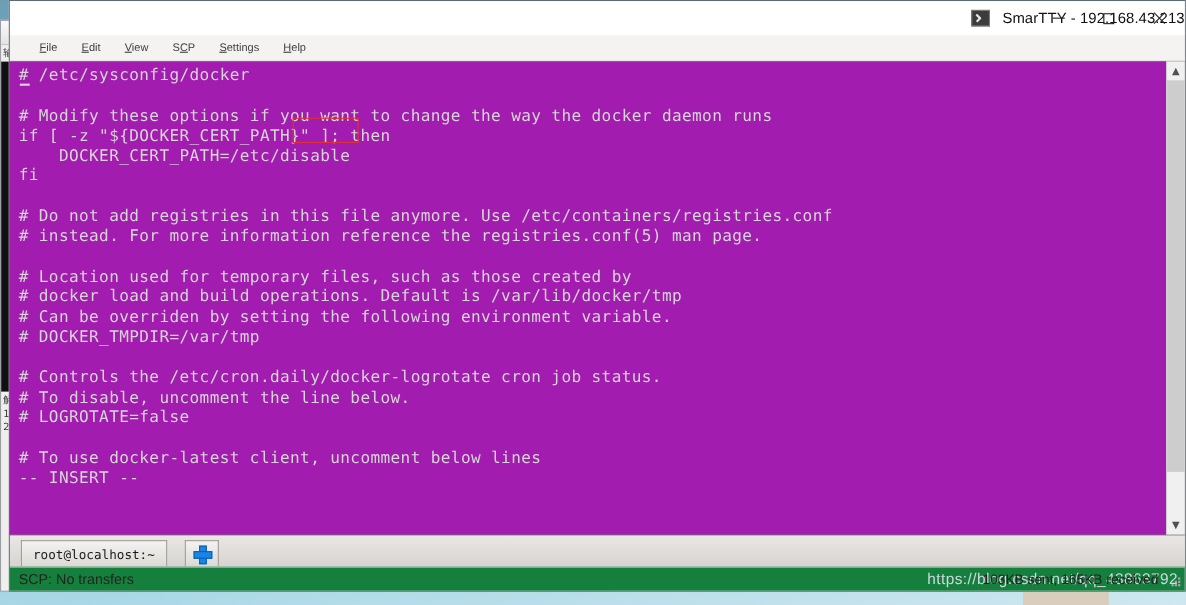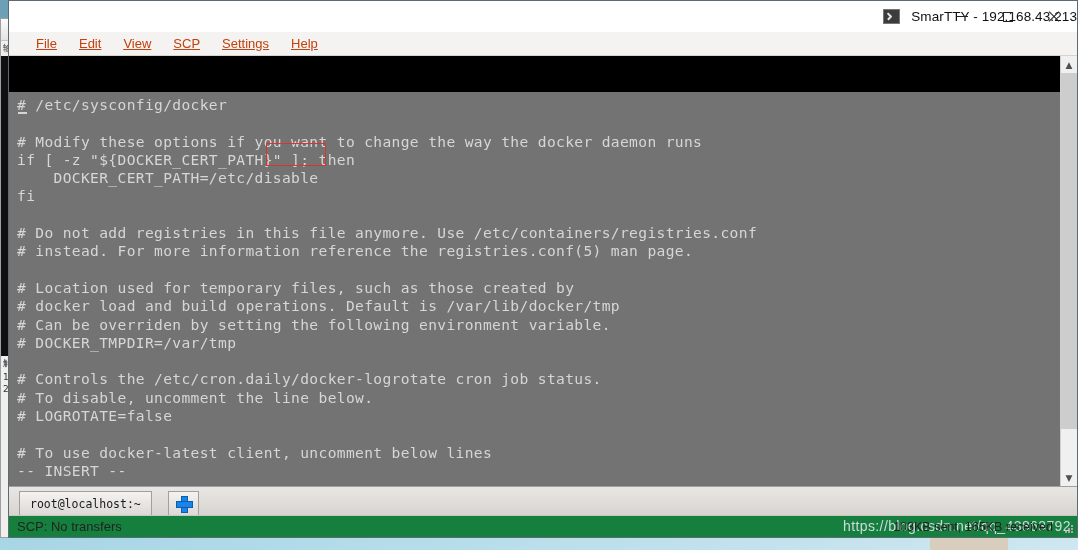--- a/index.html
+++ b/index.html
@@ -121,42 +121,40 @@
   #menubar {
     height: 24px;
     background: #f4f3f2;
     border-bottom: 1px solid #d6d3d0;
     display: flex;
     align-items: center;
     padding-left: 16px;
     flex: 0 0 auto;
   }
   .menu-item {
-    font-size: 13px;
-    color: #c2410c;
+    font-size: 10px;
+    color: #404040;
     padding: 2px 11px;
     cursor: default;
-    text-decoration: underline;
   }
   .menu-item u { text-decoration: underline; }
 
   
   #body-area {
     flex: 1 1 auto;
     display: flex;
     min-height: 0;
     background: #000;
   }
   #terminal {
     flex: 1 1 auto;
-    background: #737373;
+    background: #a21caf;
     position: relative;
     overflow: hidden;
     padding: 4px 0 0 8px;
-    margin-top: 36px;
   }
   .tline {
     font-family: "DejaVu Sans Mono", "Liberation Mono", monospace;
     font-size: 14.6px;
     line-height: 18.3px;
     color: #d6d6d6;
     white-space: pre;
     letter-spacing: .35px;
   }
   .tline.blank { color: transparent; }

